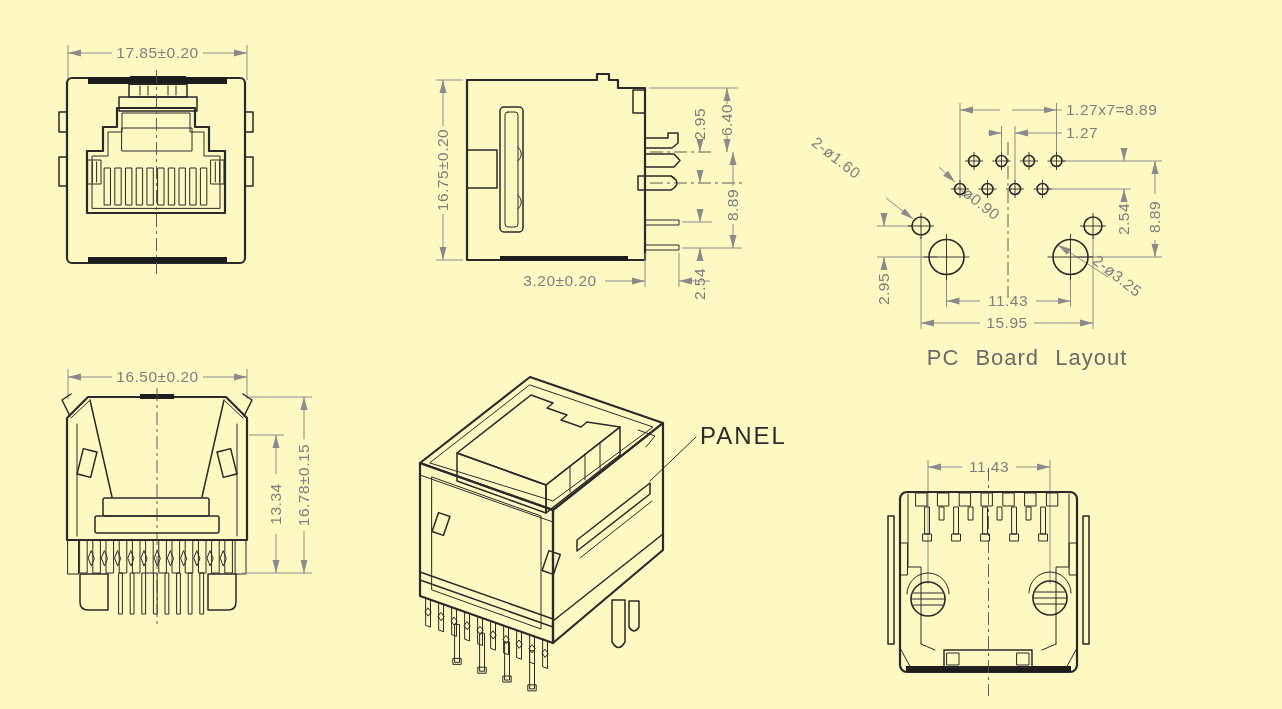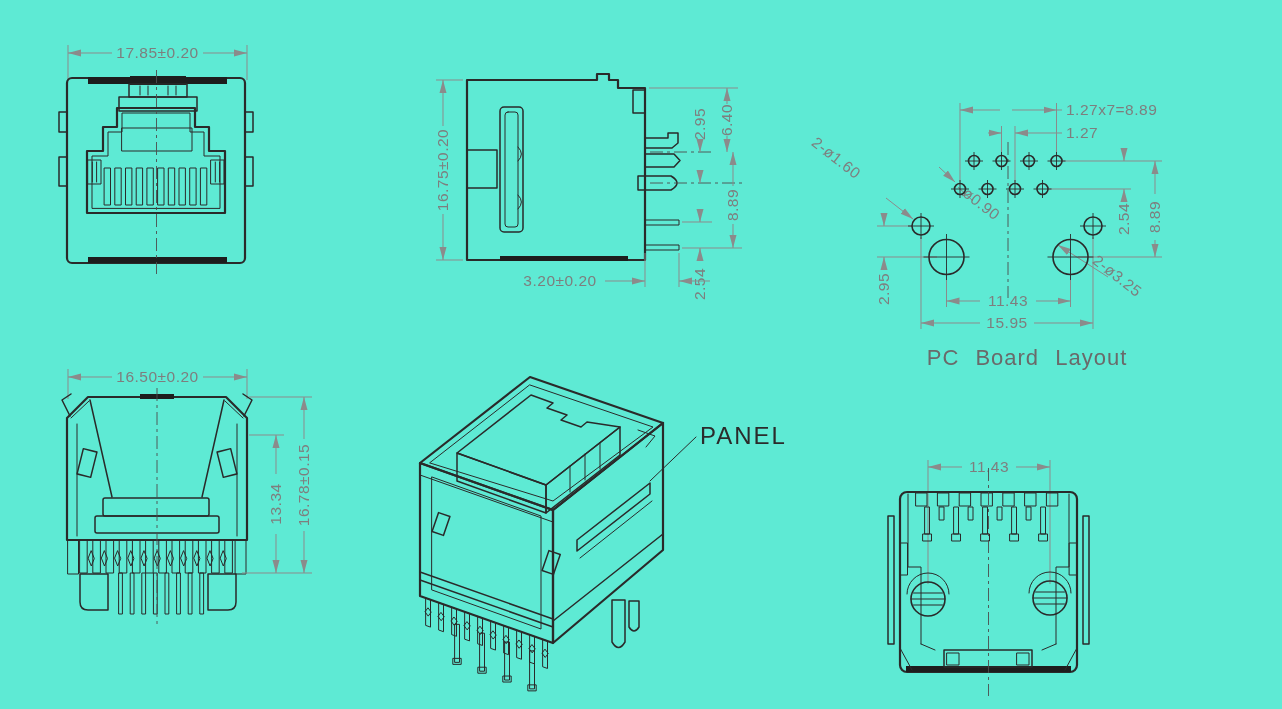--- a/index.html
+++ b/index.html
@@ -1,16 +1,16 @@
 <!DOCTYPE html>
 <html><head>
 <meta charset="utf-8">
 <style>
   html,body{margin:0;padding:0;background:#ffffff;}
-  #stage{position:relative;width:1282px;height:709px;background:#5eead4;overflow:hidden;}
+  #stage{position:relative;width:1282px;height:709px;background:#fef9c3;overflow:hidden;}
   svg{display:block;}
   .o  {stroke:#2a2a2a;fill:none;stroke-width:2.2;stroke-linejoin:round;stroke-linecap:round;}
   .o1 {stroke:#2a2a2a;fill:none;stroke-width:1.5;stroke-linejoin:round;stroke-linecap:round;}
   .o2 {stroke:#2a2a2a;fill:none;stroke-width:1;stroke-linejoin:round;stroke-linecap:round;}
   .fd {fill:#1d1d1d;stroke:none;}
   .d  {stroke:#8b8b8b;fill:none;stroke-width:1;}
   .cl {stroke:#4d4d4d;fill:none;stroke-width:0.9;stroke-dasharray:13 4 3 4;}
   .h  {stroke:#2a2a2a;fill:none;stroke-width:1.6;}
   .x  {stroke:#2a2a2a;fill:none;stroke-width:0.9;}
   text.t {font-family:"Liberation Sans","DejaVu Sans",sans-serif;font-size:15.5px;fill:#7e7e7e;

